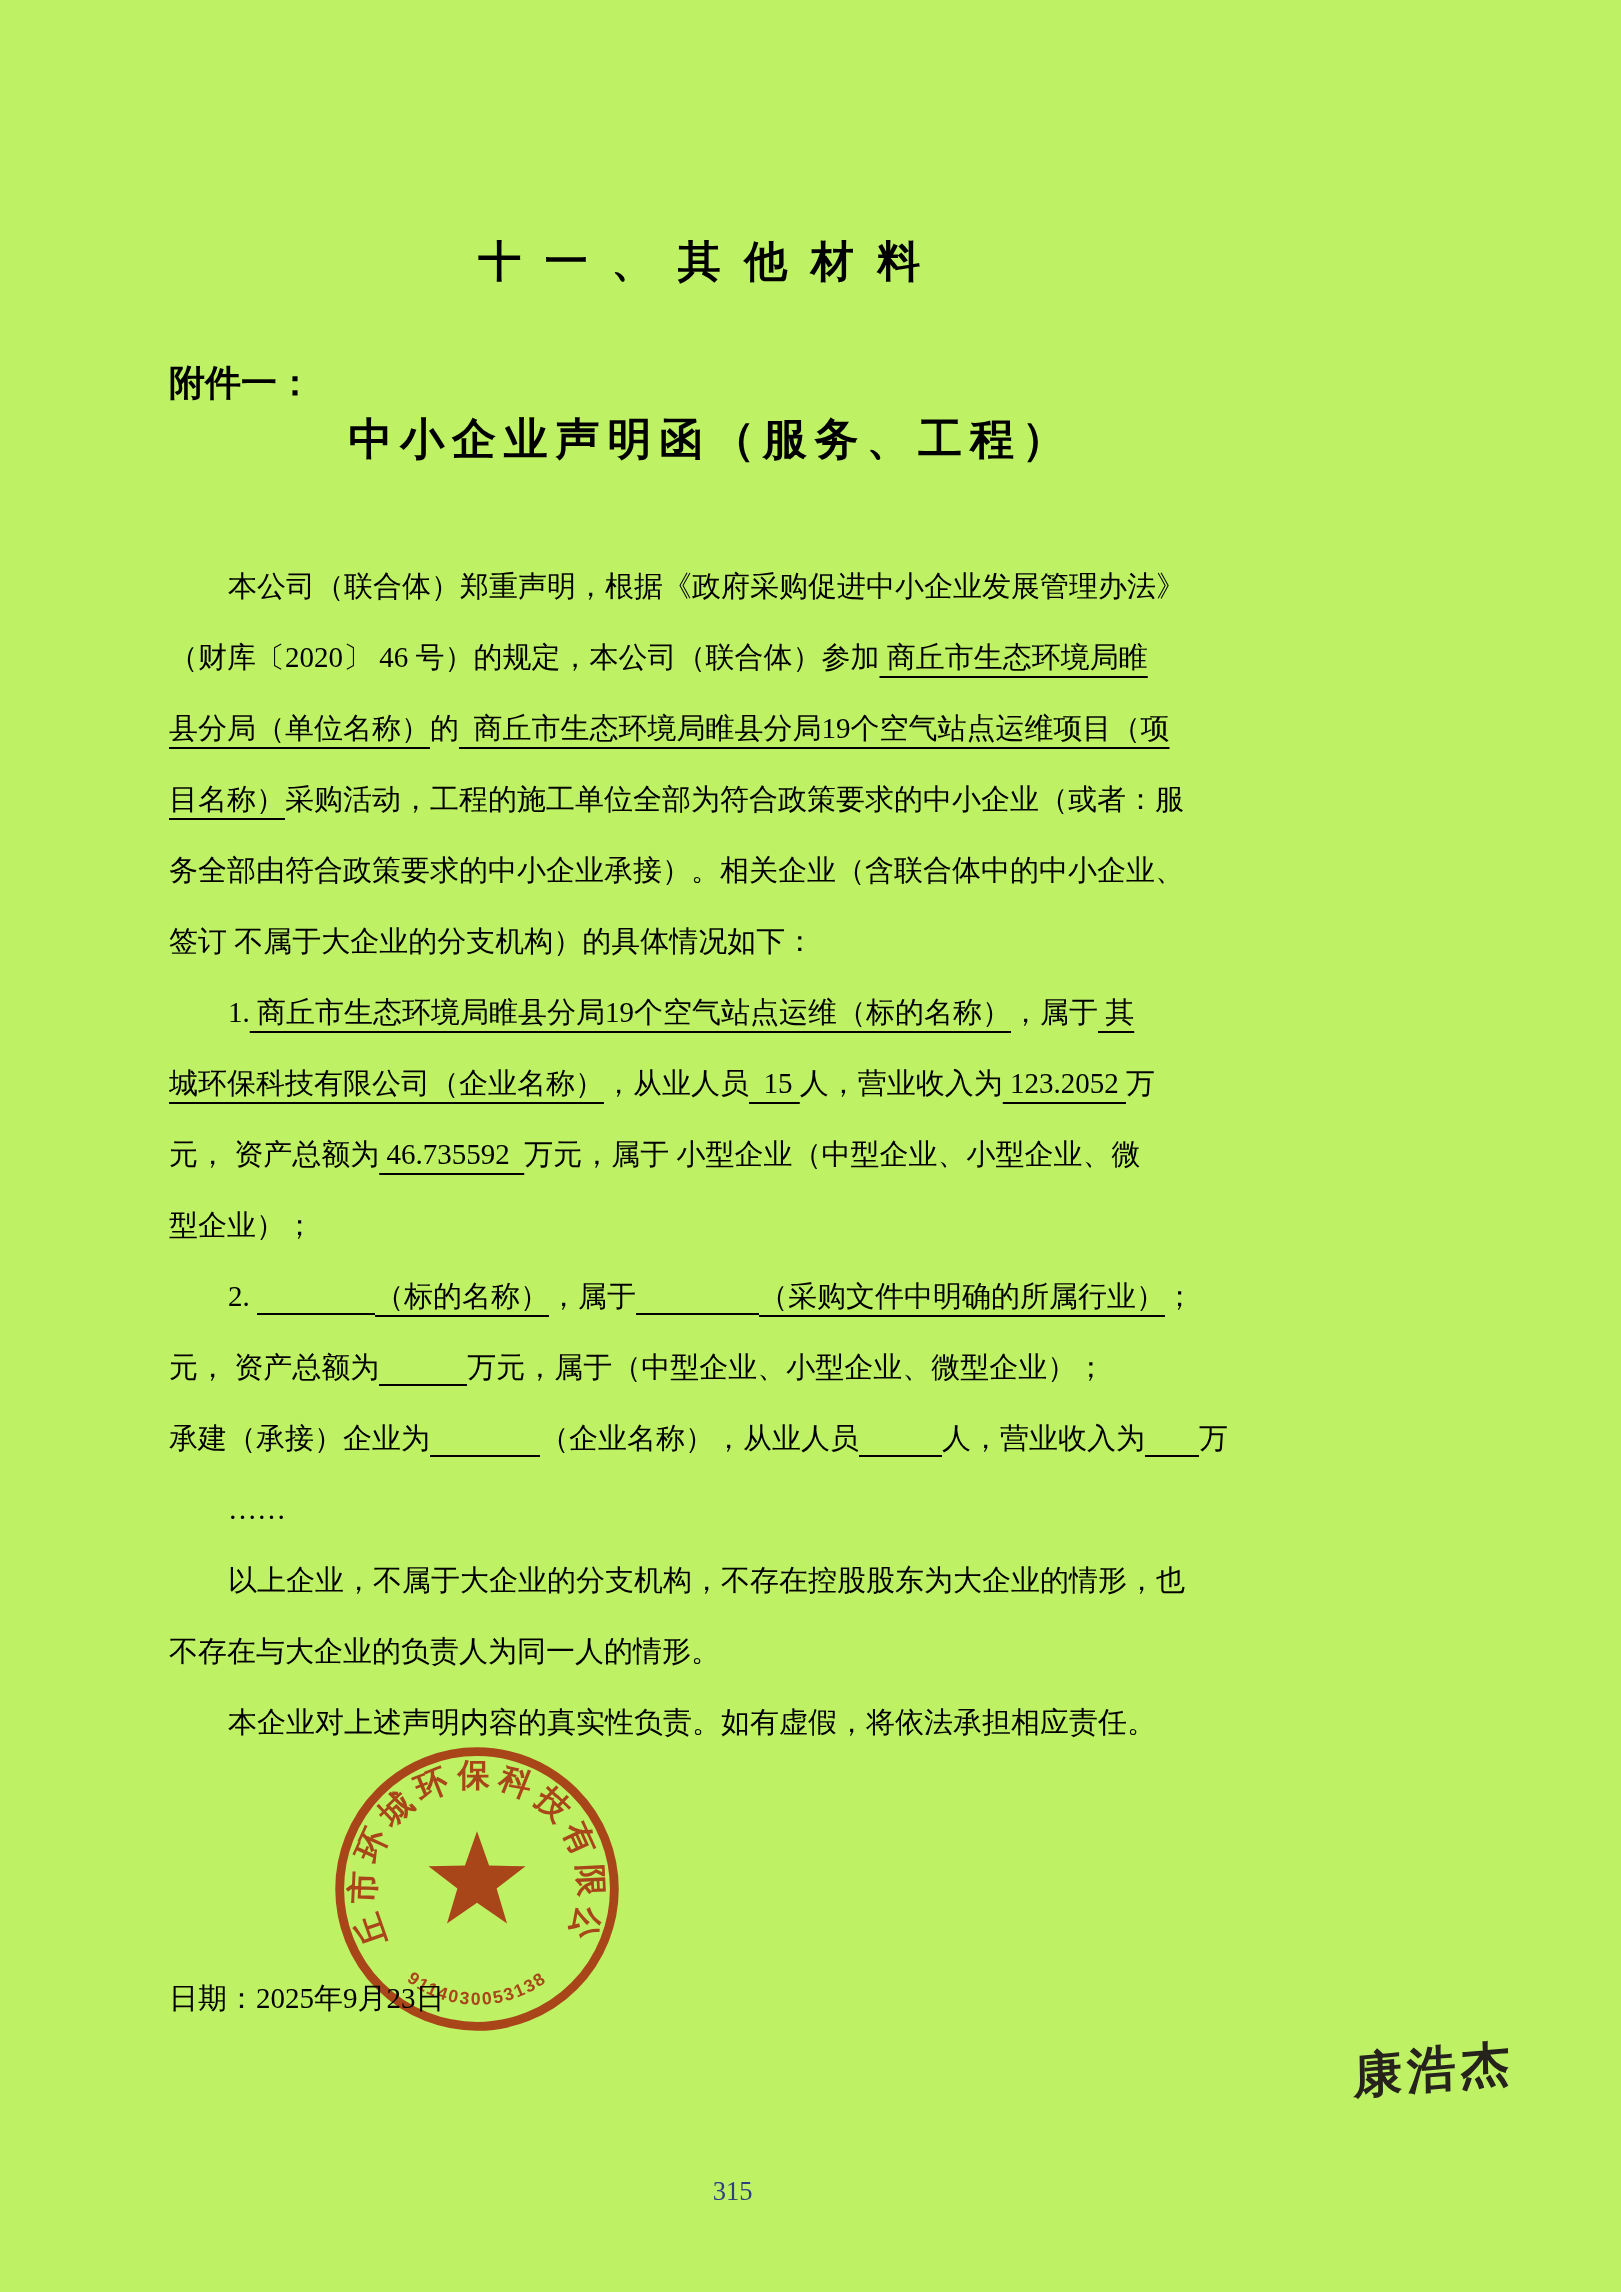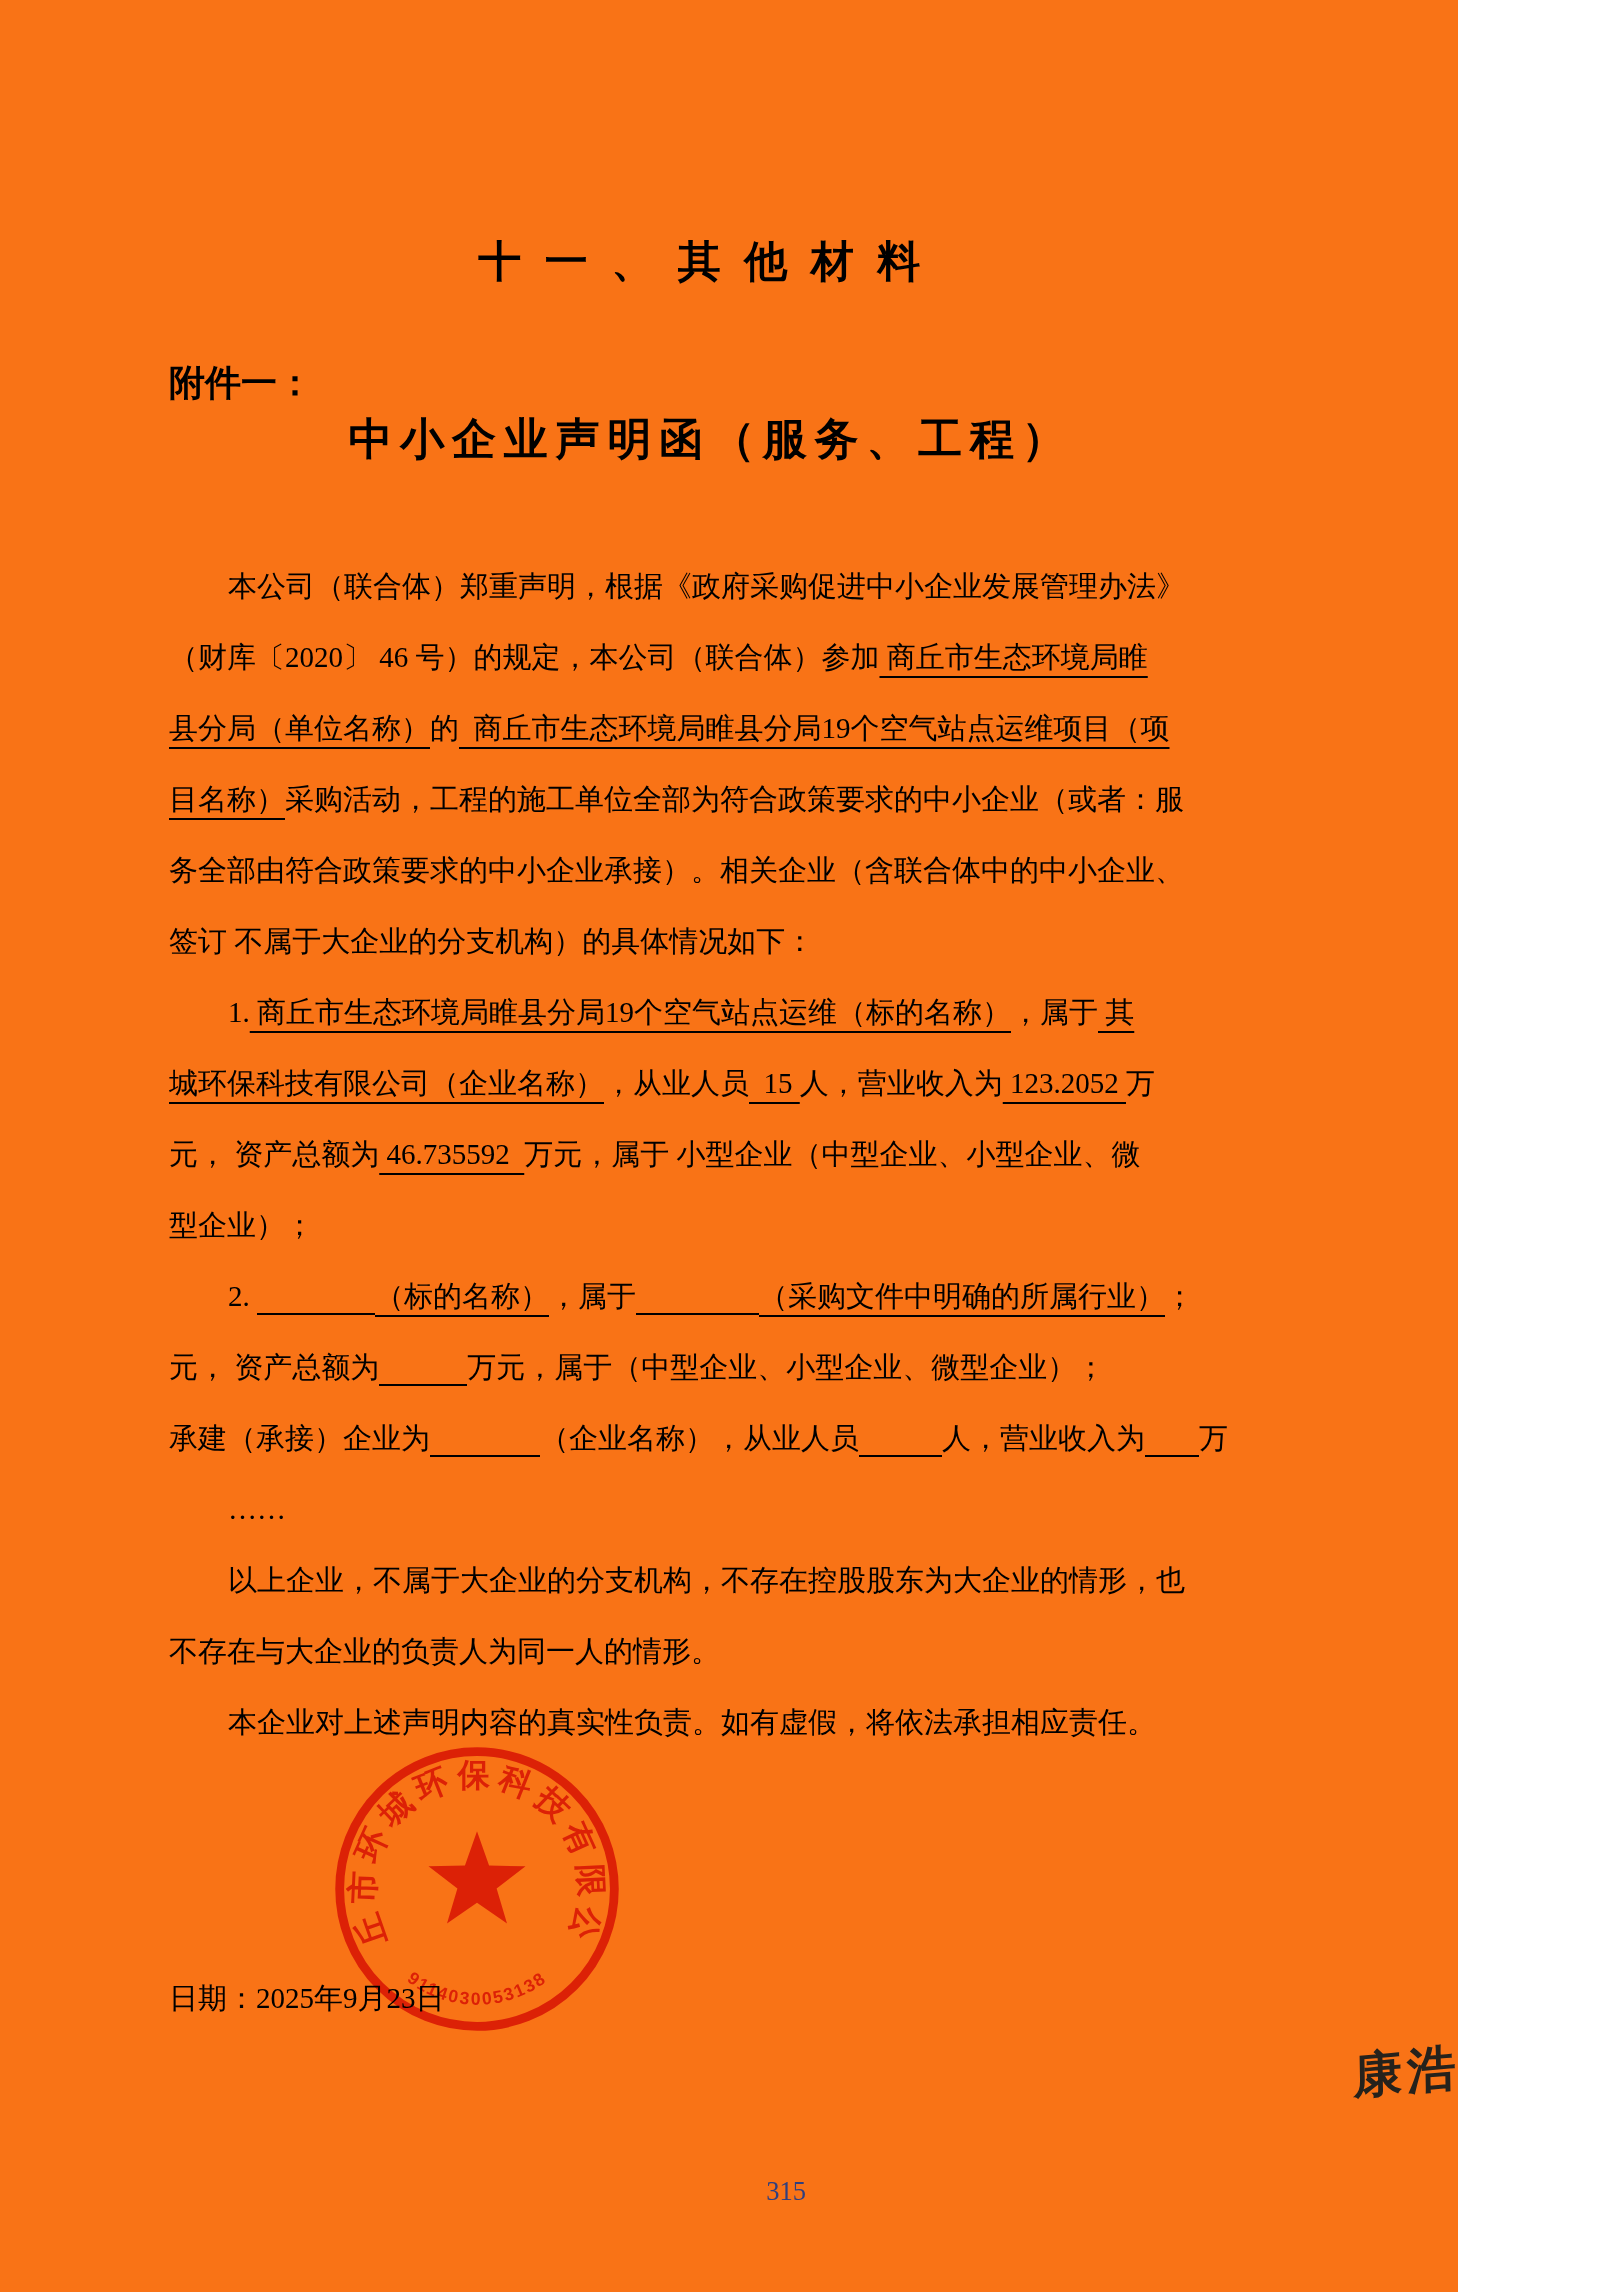--- a/index.html
+++ b/index.html
@@ -1,19 +1,19 @@
 <!DOCTYPE html>
 <html style="--seal-color: #e0392e; --pagenum-color: #2f3f7f;"><head>
 <meta charset="utf-8">
 <style>
   html,body{margin:0;padding:0;background:#ffffff;}
   .page{
     position:relative;
-    width:1458px;height:2293px;
-    background:#f97316;
+    width:1621px;height:2293px;
+    background:#bef264;
     overflow:hidden;
     font-family:"Liberation Serif", serif;
     color:#000;
   }
   .h1{
     position:absolute;top:233px;left:167px;width:1000px;
     box-sizing:border-box;padding-left:88px;
     text-align:center;
     font-family:"Liberation Sans", sans-serif;
     font-size:43px;font-weight:bold;letter-spacing:23.5px;
@@ -73,21 +73,21 @@
   .seal-number{font-size:18px;letter-spacing:2px;}
   .signature{
     position:absolute;left:1353px;top:2037px;
     font-size:49px;font-weight:bold;color:#26221c;
     letter-spacing:4.9px;
     transform:rotate(-5deg) skewX(-4deg);
     white-space:nowrap;
   }
   .page-number{
     position:absolute;left:659px;top:2176px;width:147px;
-    text-align:right;font-size:26.5px;
+    text-align:center;font-size:26.5px;
     color:var(--pagenum-color,#2f3f7f);
   }
 </style>
 </head>
 <body>
 
 <div class="page">
 
   <div class="h1">十一、其他材料</div>
 

